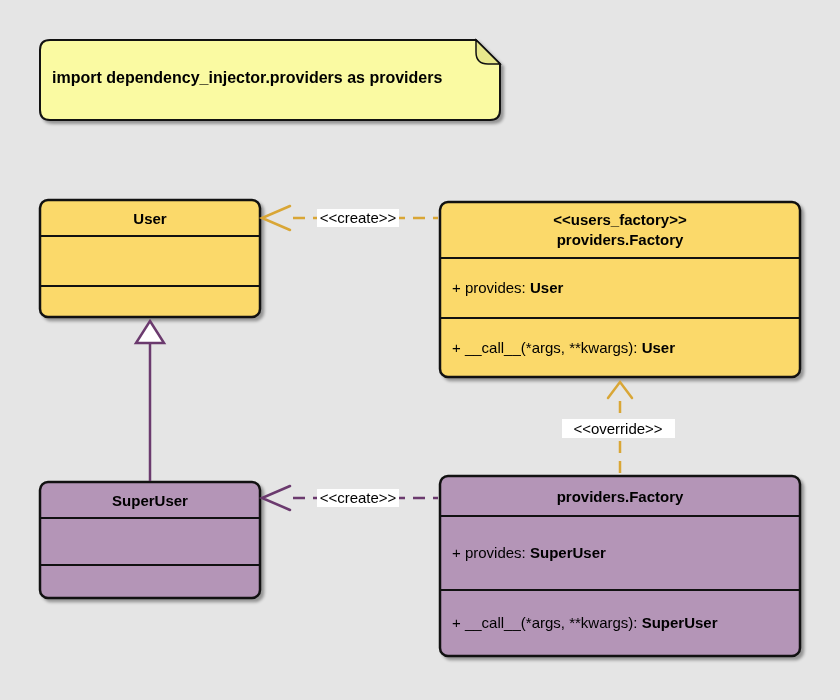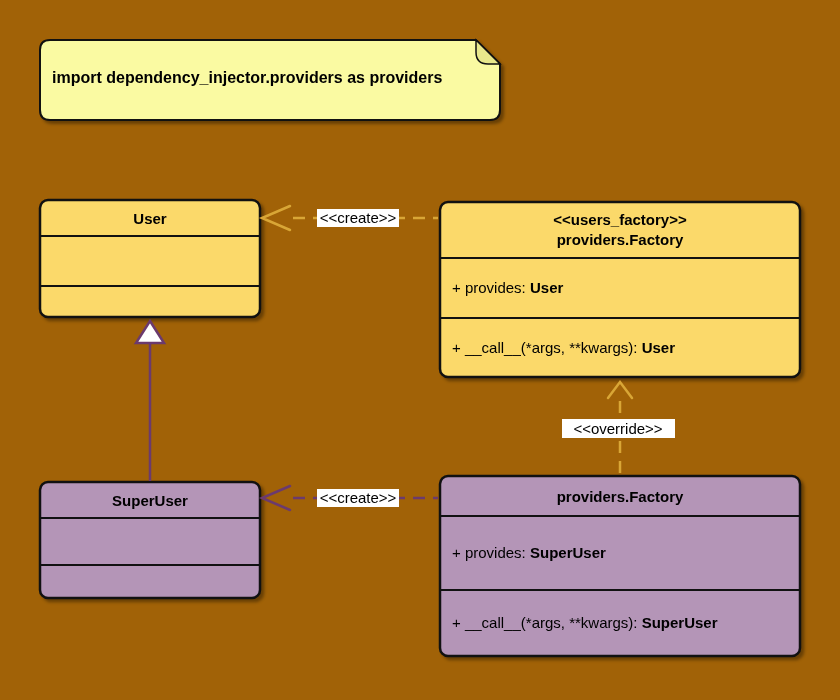--- a/index.html
+++ b/index.html
@@ -1,20 +1,20 @@
 <!DOCTYPE html>
 <html><head>
 <meta charset="utf-8">
 <style>
   html, body { margin: 0; padding: 0; background: #ffffff; }
   .canvas {
     position: relative;
     width: 840px;
     height: 700px;
-    background: #a16207;
+    background: #e5e5e5;
     font-family: "Liberation Sans", sans-serif;
   }
   svg text {
     font-family: "Liberation Sans", sans-serif;
     fill: #000000;
   }
   .cls-title   { font-size: 15px; font-weight: bold; text-anchor: middle; }
   .member      { font-size: 15px; }
   .member-bold { font-weight: bold; }
   .rel-label   { font-size: 15px; text-anchor: middle; }

